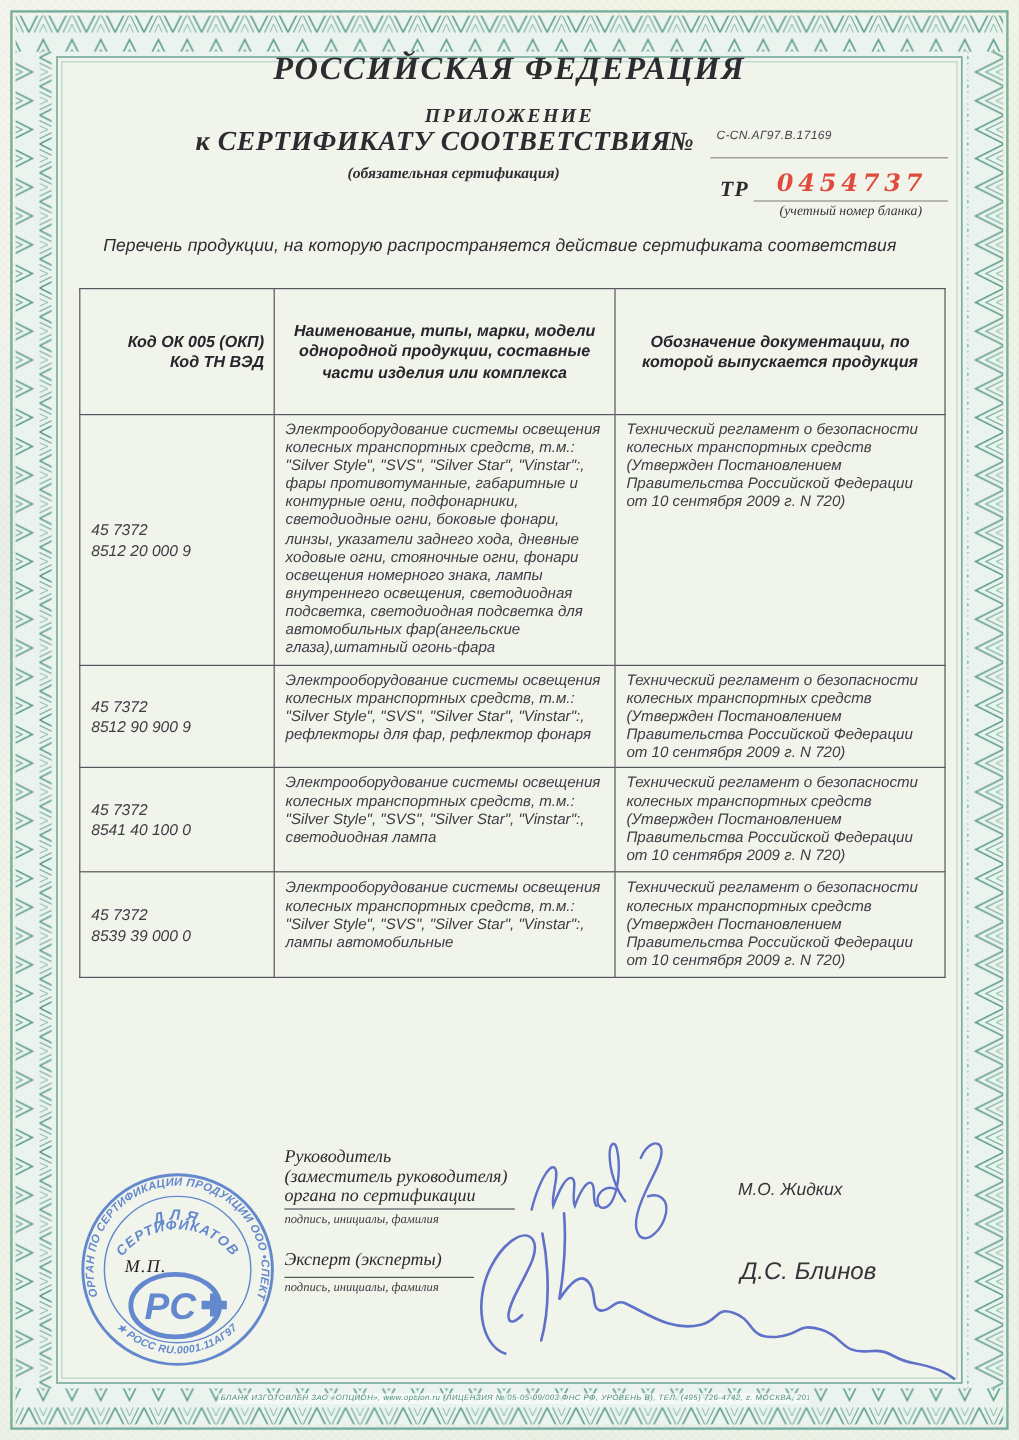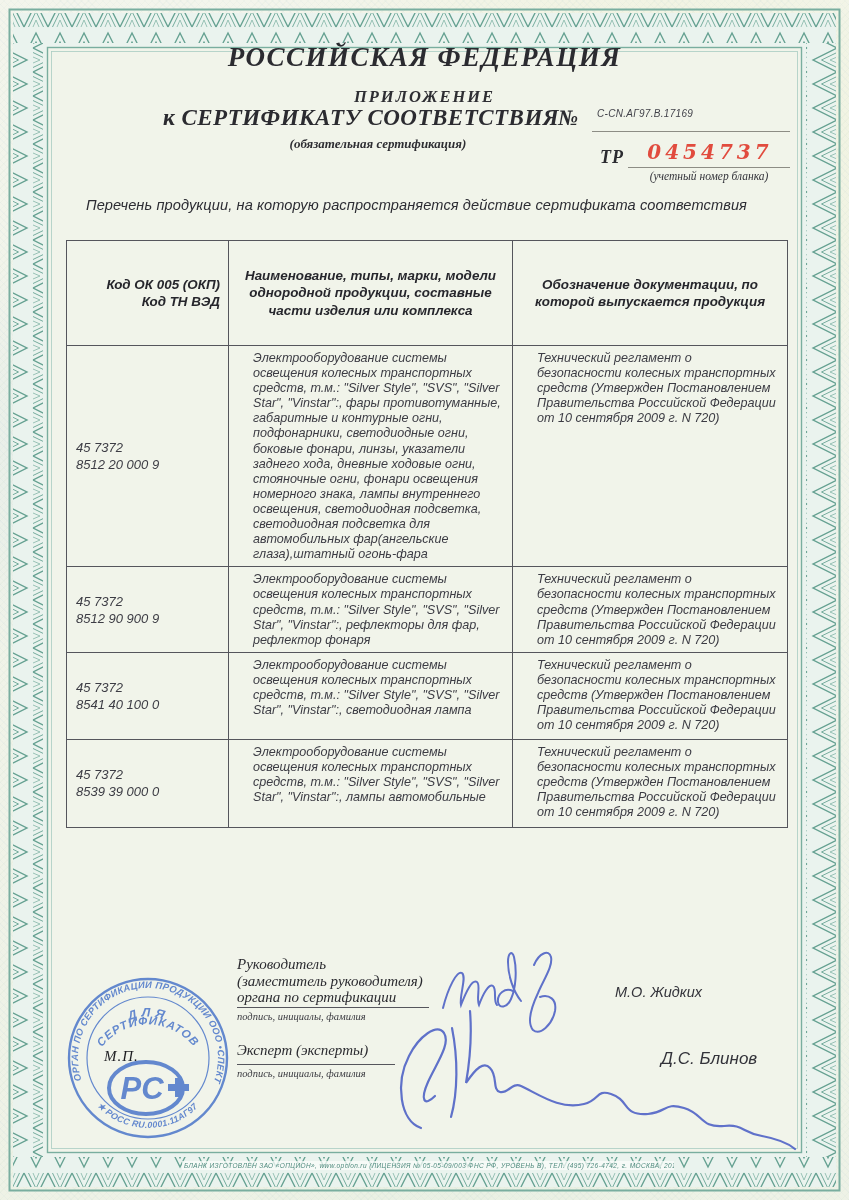--- a/index.html
+++ b/index.html
@@ -35,32 +35,32 @@
   .blank-caption{left:628px;top:170px;width:162px;font-size:11.5px;color:#33333a;}
 
   .intro{left:0;right:16px;top:197px;font-size:14.6px;color:#2c2c33;letter-spacing:0.1px;}
 
   .prod-table{position:absolute;left:66px;top:240px;width:721px;border-collapse:collapse;table-layout:fixed;color:#3c3c44;}
   .prod-table th,.prod-table td{border:1px solid #55555c;background:transparent;}
   .prod-table th{font-size:13.4px;font-weight:bold;color:#26262c;line-height:17.5px;padding:4px 8px;height:96px;vertical-align:middle;}
   .prod-table th.c1{text-align:right;}
   .prod-table td{font-size:12.6px;line-height:15.1px;}
   td.code-cell{vertical-align:middle;padding-left:9px;font-size:13px;line-height:17px;}
-  td.name-cell,td.doc-cell{vertical-align:top;padding:5px 8px 4px 24px;}
+  td.name-cell,td.doc-cell{vertical-align:top;padding:5px 8px 4px 9px;}
   tr.r1{height:209px;} tr.r2{height:85px;} tr.r3{height:87px;} tr.r4{height:88px;}
 
   .sig-role{left:237px;top:956px;font-size:15px;color:#2b2b30;line-height:16.5px;}
   .sig-role .just{width:192px;text-align:justify;}
   .role-underline1{left:237px;top:1007px;width:192px;border-bottom:1.2px solid #55555c;}
   .sig-caption1{left:237px;top:1011px;font-size:10.5px;color:#3a3a40;}
   .head-name{left:615px;top:984px;font-size:14.5px;color:#33333a;}
   .expert-role{left:237px;top:1042px;font-size:15px;color:#2b2b30;}
   .role-underline2{left:237px;top:1064px;width:158px;border-bottom:1.2px solid #55555c;}
   .sig-caption2{left:237px;top:1068px;font-size:10.5px;color:#3a3a40;}
-  .expert-name{left:617px;top:1049px;font-size:17px;color:#33333a;margin-left:44px;}
+  .expert-name{left:617px;top:1049px;font-size:20px;color:#33333a;}
   .mp-label{left:104px;top:1048px;font-size:15px;color:#1e1e22;letter-spacing:1px;z-index:5;}
 
   .stamp-svg{position:absolute;left:48px;top:958px;opacity:0.82;}
 
   .imprint{left:182px;top:1161px;width:488px;font-size:6.5px;color:#4e8a7d;text-align:center;
     background:rgba(250,252,250,0.75);padding:1px 2px;letter-spacing:0.4px;white-space:nowrap;overflow:hidden;}
 </style>
 </head>
 <body>
 

